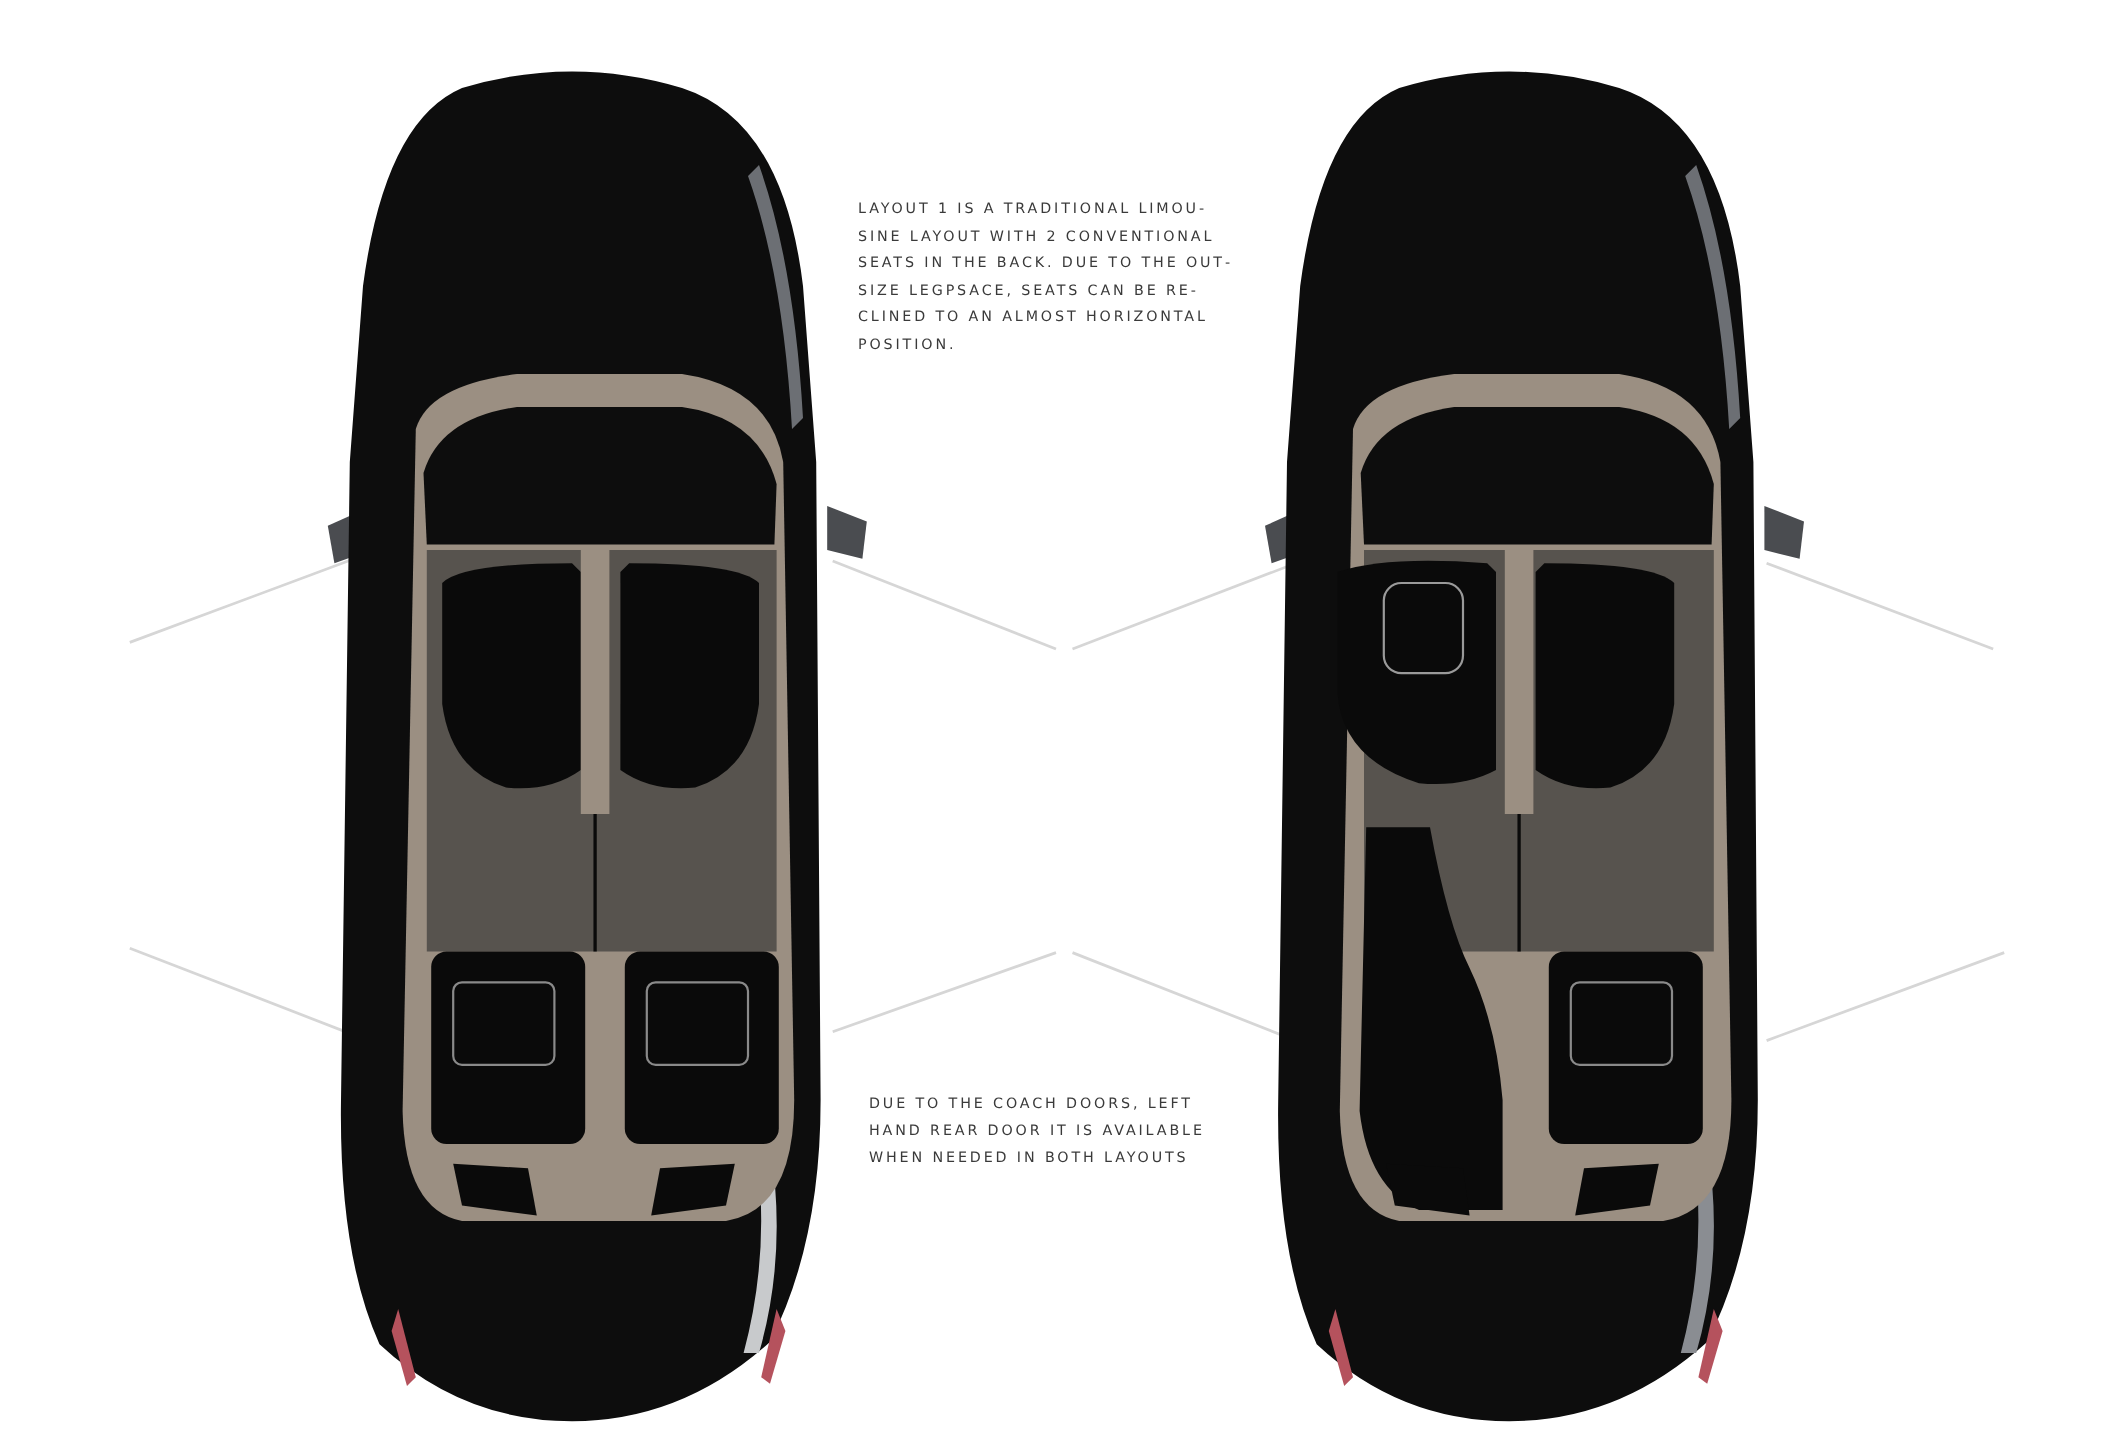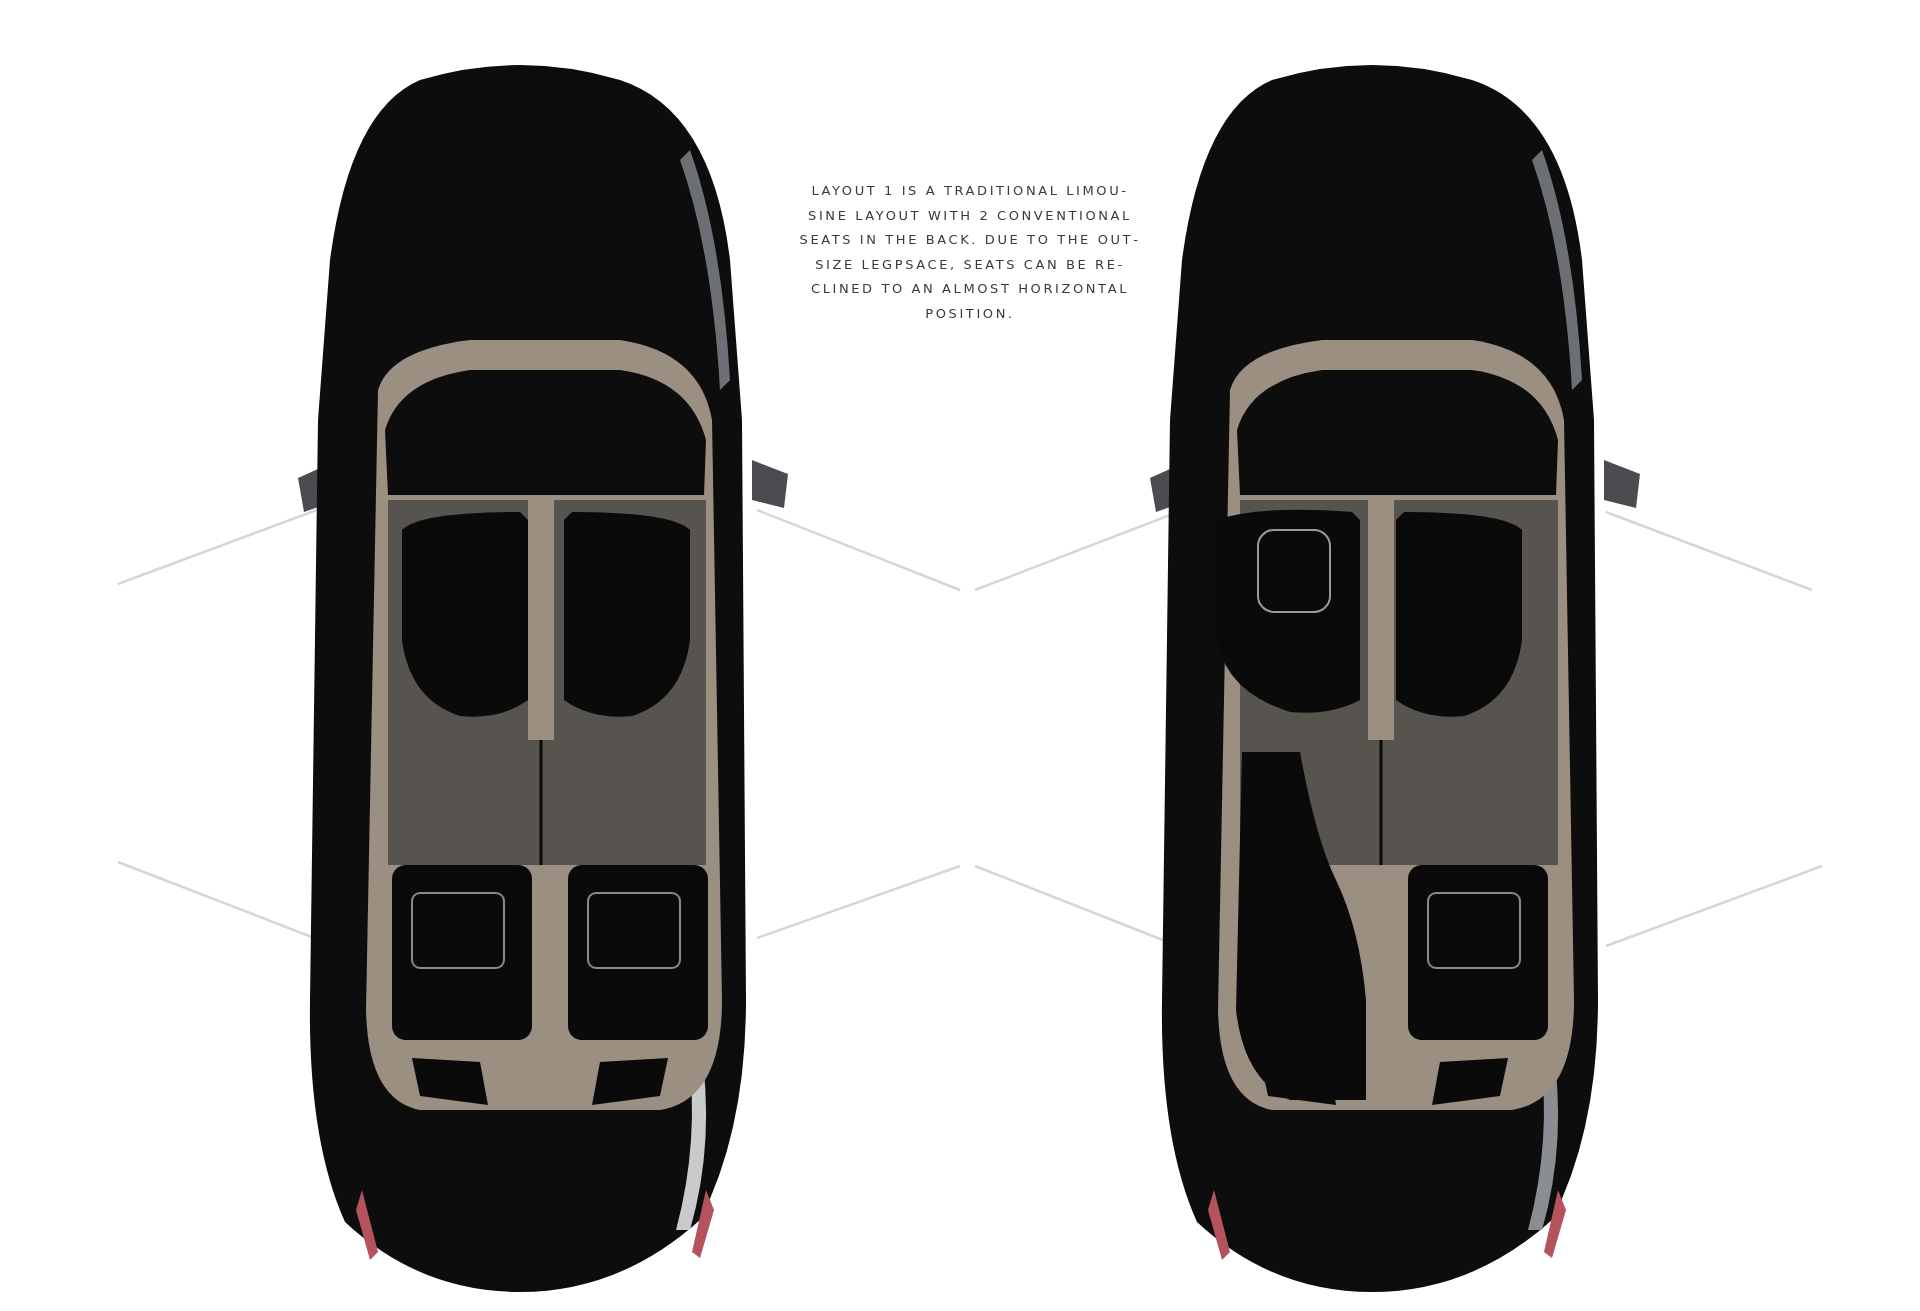--- a/index.html
+++ b/index.html
@@ -1,20 +1,19 @@
 <!DOCTYPE html>
 <html><head>
 <meta charset="utf-8">
 <style>
   html, body { margin: 0; padding: 0; background: #ffffff; }
   body { width: 1920px; height: 1311px; position: relative; overflow: hidden; font-family: "DejaVu Sans", sans-serif; }
   .canvas { position: absolute; left: 0; top: 0; width: 1920px; height: 1311px; }
   .text-block {
     position: absolute;
-    text-align: center;
     font-variant: small-caps;
     text-transform: lowercase;
     font-variant-caps: all-small-caps;
     color: #3a3a3a;
     letter-spacing: 2.6px;
     font-size: 19px;
     line-height: 24.5px;
     font-family: "DejaVu Sans", sans-serif;
   }
   .text-block p { margin: 0; white-space: nowrap; }
@@ -111,13 +110,18 @@
   <div class="text-block para1">
     <p>Layout 1 is a traditional limou-</p>
     <p>sine layout with 2 conventional</p>
     <p>seats in the back. Due to the out-</p>
     <p>size legpsace, seats can be re-</p>
     <p>clined to an almost horizontal</p>
     <p>position.</p>
   </div>
 
 
+  <div class="text-block para3">
+    <p>due to the coach doors, left</p>
+    <p>hand rear door it is available</p>
+    <p>when needed in both layouts</p>
+  </div>
 </div>
 
 </body></html>

